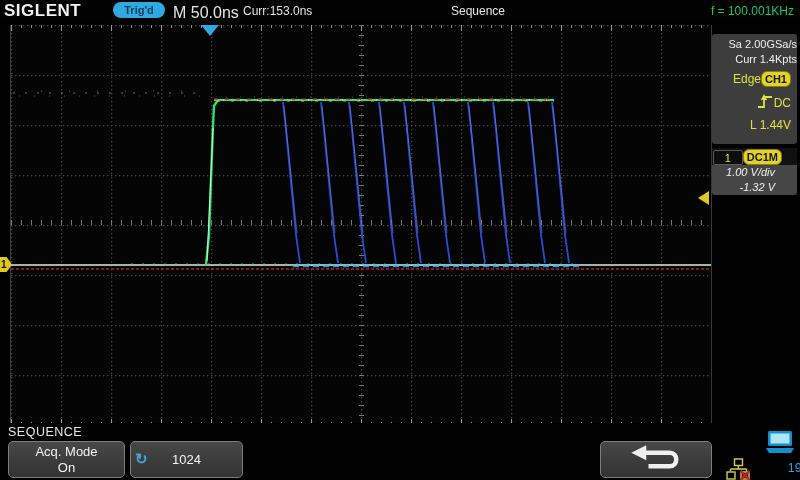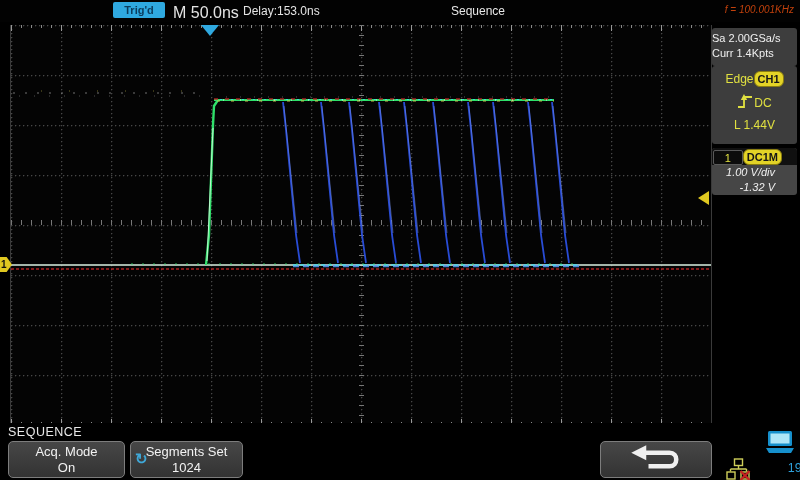--- a/index.html
+++ b/index.html
@@ -4,25 +4,25 @@
 <style>
   html,body{margin:0;padding:0;background:#000;}
   body{width:800px;height:480px;position:relative;overflow:hidden;
        font-family:"Liberation Sans",sans-serif;-webkit-font-smoothing:antialiased;}
   .abs{position:absolute;}
 
   
   #top-bar{left:0;top:0;width:800px;height:22px;background:#020202;}
   #logo{left:4px;top:1px;color:#f2f2f2;font-size:17px;font-weight:800;letter-spacing:.5px;}
   #trig-badge{left:113px;top:2px;width:52px;height:16px;background:#2fa9e0;color:#0b3c5c;
-      font-size:11px;font-weight:700;text-align:center;line-height:16px;border-radius:2px;}
+      font-size:11px;font-weight:700;text-align:center;line-height:16px;border-radius:8px;}
   #timebase{left:173px;top:4px;color:#e4e4e4;font-size:16px;}
   #delay{left:243px;top:4px;color:#e4e4e4;font-size:12px;}
   #seq-title{left:478px;top:4px;transform:translateX(-50%);color:#e8e8e8;font-size:12px;}
-  #freq{right:6px;top:4px;color:#c2410c;font-size:10px;font-style:italic;}
+  #freq{right:6px;top:4px;color:#22c55e;font-size:12px;}
 
   
   #grid-area{left:10px;top:25px;width:700px;height:400px;background:#040404;
       border-left:1px solid #3a3a3a;border-right:1px solid #3a3a3a;
       border-bottom:2px solid #909090;box-sizing:content-box;
       background-image:
         radial-gradient(circle at 0.6px 0.6px,#474747 0.7px,transparent 1px),
         radial-gradient(circle at 0.6px 0.6px,#474747 0.7px,transparent 1px);
       background-size:50px 4px,4px 50px;}
   .ticks-h{left:0;width:700px;background:repeating-linear-gradient(to right,#8a8a8a 0 1px,transparent 1px 10px);}
@@ -39,23 +39,23 @@
   #trig-pos-marker{left:201px;top:25px;width:0;height:0;
       border-left:9px solid transparent;border-right:9px solid transparent;border-top:11px solid #2fa9e0;}
   #gnd-marker{left:0;top:257px;width:11px;height:15px;background:#e0c820;
       clip-path:polygon(0 0,55% 0,100% 50%,55% 100%,0 100%);
       color:#111;font-size:10px;font-weight:700;text-align:left;padding-left:1px;line-height:15px;}
   #trig-level-marker{left:698px;top:191px;width:0;height:0;
       border-top:7px solid transparent;border-bottom:7px solid transparent;border-right:11px solid #e0c820;}
 
   
   .side-box{left:712px;width:85px;background:#3d3d3d;border-radius:3px;box-sizing:border-box;}
-  #sample-box{top:28px;height:38px;color:#f0f0f0;font-size:11px;text-align:left;padding-top:3px;line-height:15px;}
+  #sample-box{top:34px;height:38px;color:#f0f0f0;font-size:11px;text-align:right;padding-top:3px;line-height:15px;}
   #trigger-box{top:66px;height:78px;padding:5px 6px 0 6px;color:#e0e040;font-size:12px;}
-  .tb-row{display:flex;align-items:center;justify-content:center;margin-bottom:6px;}
+  .tb-row{display:flex;align-items:center;justify-content:flex-end;margin-bottom:6px;}
   .badge{background:#e3d327;color:#161616;font-weight:700;font-size:11px;border-radius:6px;
       padding:0 3px;line-height:14px;border:1px solid #8a7d10;}
   #channel-box{top:148px;height:47px;background:#464646;overflow:hidden;}
   #ch-row1{display:flex;align-items:center;height:17px;background:#101010;}
   #ch-num-chip{width:42px;height:15px;margin:1px 0 0 1px;background:#0c0c0c;border:1px solid #5a5a5a;
       border-radius:2px;color:#e0e040;font-size:11px;text-align:center;line-height:14px;box-sizing:border-box;}
   #ch-coupling{margin-left:auto;margin-right:15px;}
   .ch-val{color:#f0f0f0;font-size:11px;text-align:right;padding-right:22px;line-height:15px;font-style:italic;}
 
   
@@ -69,23 +69,24 @@
   #seg-icon{position:absolute;left:4px;top:9px;color:#3fa8d8;font-size:15px;font-weight:700;}
   #btn-back{left:600px;width:112px;align-items:center;justify-content:center;display:flex;}
   #net-icon{left:726px;top:35px;}
   #laptop-icon{left:764px;top:7px;}
   #clock{left:776px;top:38px;width:50px;color:#2e9fd8;font-size:12.5px;text-align:right;}
 </style>
 </head>
 <body>
 
 <div id="top-bar" class="abs">
+  <div id="logo" class="abs">SIGLENT</div>
   <div id="trig-badge" class="abs">Trig'd</div>
   <div id="timebase" class="abs">M 50.0ns</div>
-  <div id="delay" class="abs">Delay:153.0ns</div>
+  <div id="delay" class="abs">Curr:153.0ns</div>
   <div id="seq-title" class="abs">Sequence</div>
   <div id="freq" class="abs">f = 100.001KHz</div>
 </div>
 
 <div id="grid-area" class="abs">
   <div id="ticks-top" class="abs ticks-h"></div>
   <div id="ticks-top-major" class="abs" style="left:0;width:700px;"></div>
   <div id="ticks-bottom" class="abs ticks-h"></div>
   <div id="ticks-bottom-major" class="abs" style="left:0;width:700px;"></div>
   <div id="ticks-center-h" class="abs" style="left:0;width:700px;"></div>
@@ -170,21 +171,20 @@
 <div id="menu-bar" class="abs">
   <div id="menu-title" class="abs">SEQUENCE</div>
 
   <div id="btn-acq" class="abs menu-btn">
     <div>Acq. Mode</div>
     <div>On</div>
   </div>
 
   <div id="btn-seg" class="abs menu-btn">
     <span id="seg-icon">↻</span>
-    <div>Segments Set</div>
     <div>1024</div>
   </div>
 
   <div id="btn-back" class="abs menu-btn">
     <span>
       <svg width="64" height="30" viewBox="0 0 80 40">
         <path d="M24 13 H58 C70 13 70 31 58 31 H30" stroke="#f0f0f0" stroke-width="6" fill="none"></path>
         <polygon points="27,3 7,13 27,23" fill="#f0f0f0"></polygon>
       </svg>
     </span>

